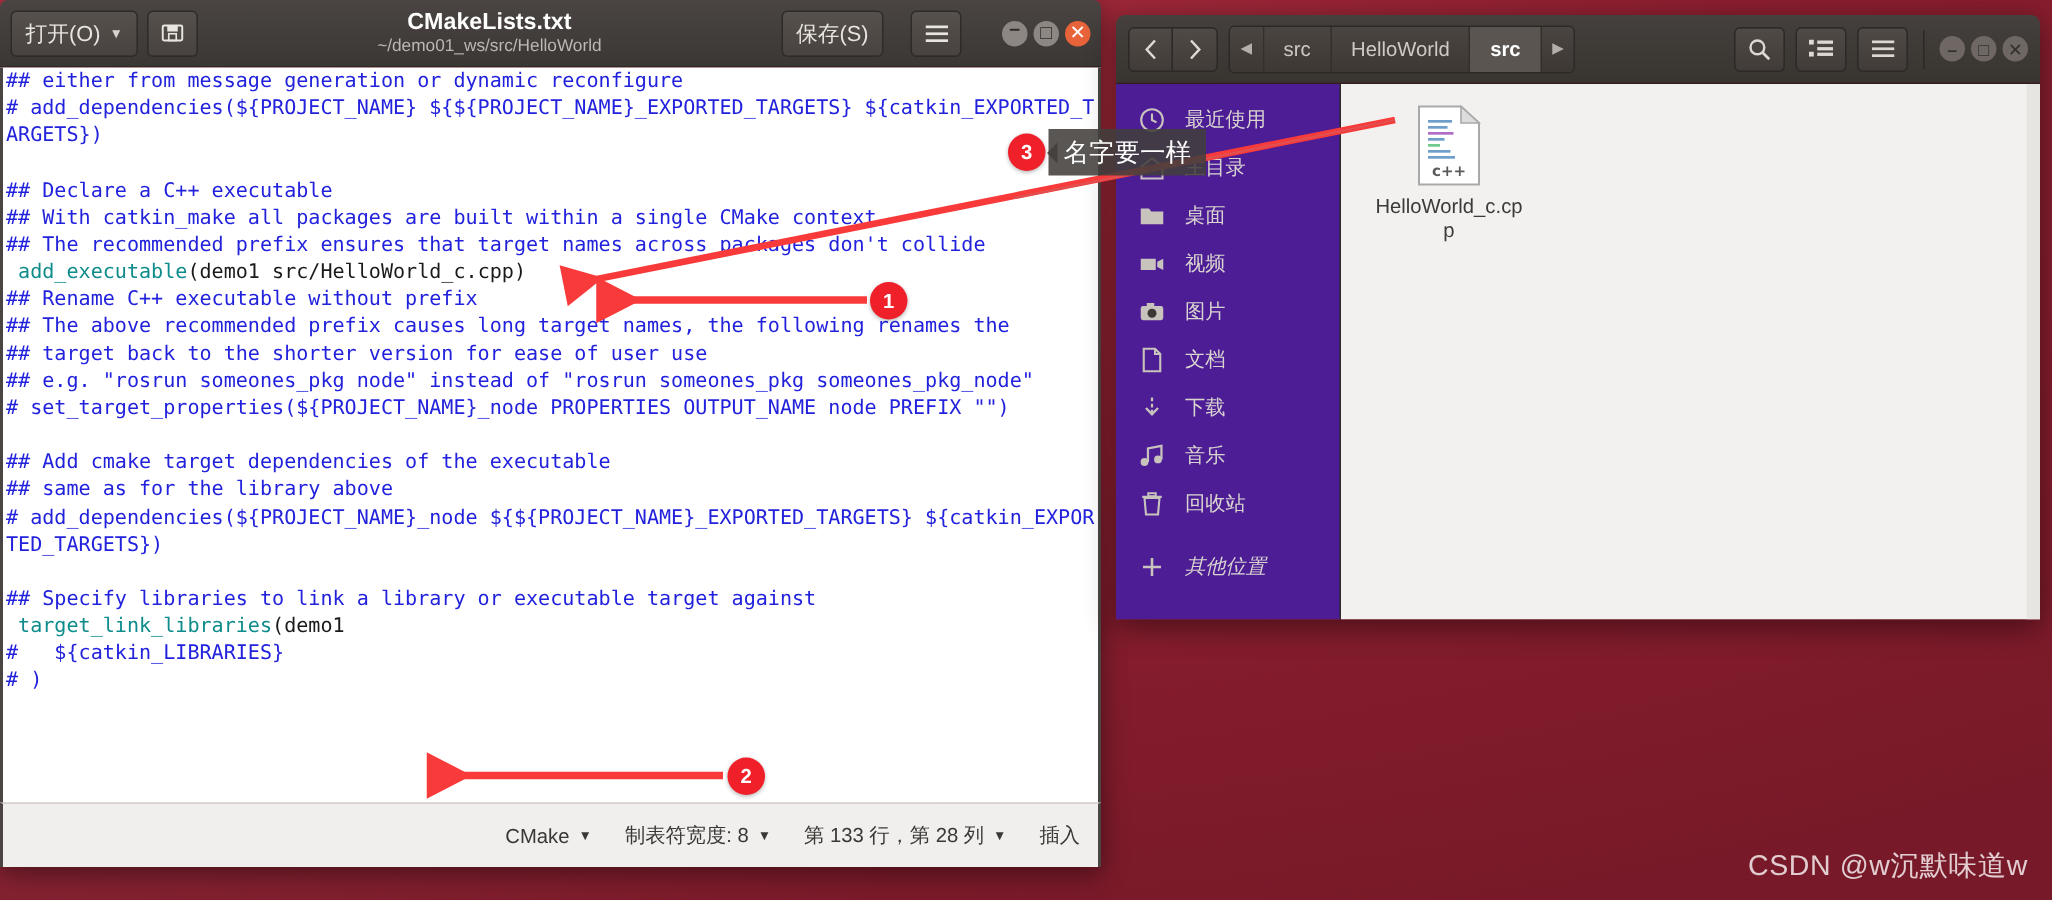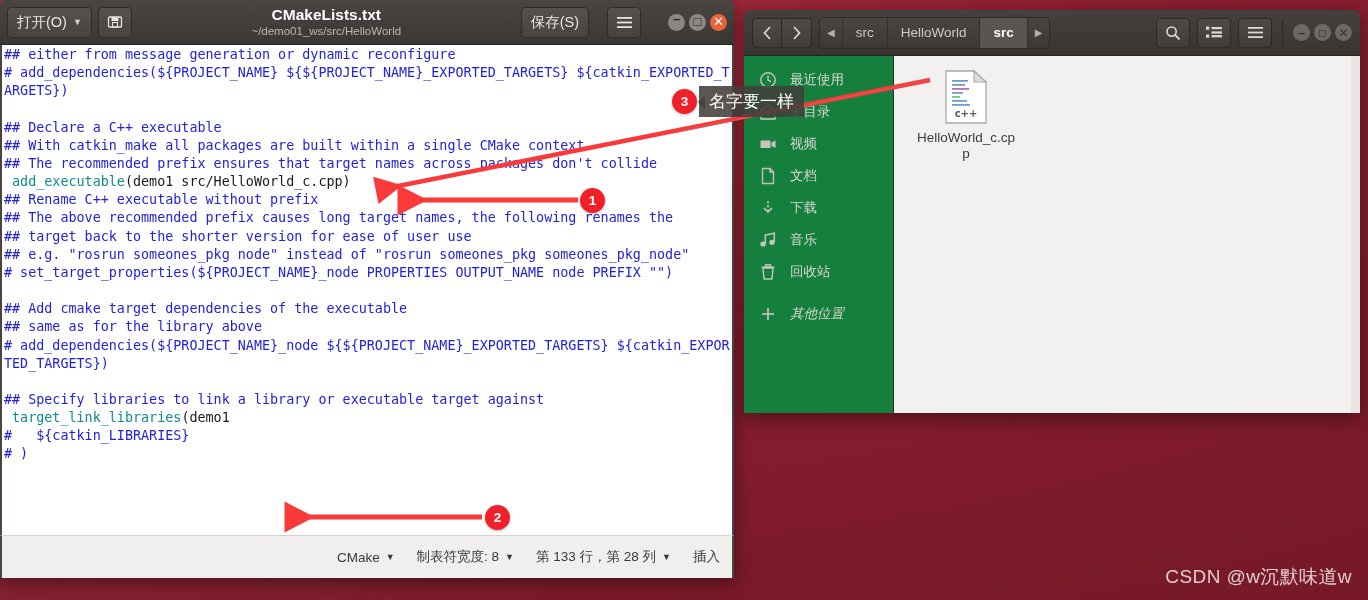--- a/index.html
+++ b/index.html
@@ -83,21 +83,21 @@
   .crumb:last-child{border-right:none;}
   .n-spacer{flex:1;}
   .nbtn.sq{border-radius:4px;}
   .n-sep{width:1px;height:26px;background:#2b2825;margin:0 3px;}
   .n-wctl{display:flex;gap:4px;align-items:center;}
   .nwc{width:17px;height:17px;border-radius:50%;background:#6e6763;
     display:flex;align-items:center;justify-content:center;color:#35312e;
     font-size:12px;font-weight:bold;cursor:pointer;}
 
   .n-body{display:flex;height:357px;}
-  .n-side{width:150px;background:#15803d;padding-top:8px;box-sizing:border-box;
+  .n-side{width:150px;background:#4c1d95;padding-top:8px;box-sizing:border-box;
     border-right:1px solid #2e2b28;}
   .sitem{display:flex;align-items:center;gap:13px;height:32px;padding-left:15px;
     color:#d9d4cf;font-size:13.5px;cursor:pointer;box-sizing:border-box;}
   .sitem .ico{width:18px;display:flex;align-items:center;justify-content:center;color:#c9c3be;}
   .n-main{flex:1;background:#f2f1ef;position:relative;padding:14px 0 0 0;box-sizing:border-box;}
   .fileitem{width:104px;margin-left:20px;text-align:center;cursor:pointer;}
   .fname{font-size:13.5px;color:#3b3b3b;line-height:16px;margin-top:6px;word-break:break-all;}
   .fileicon{width:44px;height:54px;margin:0 auto;position:relative;}
   .n-scroll{position:absolute;right:0;top:0;width:9px;height:100%;background:#e7e5e2;}
 
@@ -256,25 +256,43 @@
           <span class="ico">
             <svg width="18" height="18" viewBox="0 0 18 18">
               <path d="M2,8 L9,2.5 L16,8 V16 H2 Z" fill="none" stroke="#c9c3be" stroke-width="1.4"></path>
             </svg>
           </span>
           <span>主目录</span>
         </div>
         <div class="sitem">
           <span class="ico">
             <svg width="18" height="18" viewBox="0 0 18 18">
+              <path d="M1.5,4 H7 L8.5,6 H16.5 V14.5 H1.5 Z" fill="#c9c3be"></path>
+            </svg>
+          </span>
+          <span>桌面</span>
+        </div>
+        <div class="sitem">
+          <span class="ico">
+            <svg width="18" height="18" viewBox="0 0 18 18">
               <rect x="1.5" y="5.5" width="10" height="7.5" fill="#c9c3be"></rect>
               <polygon points="12.5,7.5 16.5,5.5 16.5,13 12.5,11" fill="#c9c3be"></polygon>
             </svg>
           </span>
           <span>视频</span>
+        </div>
+        <div class="sitem">
+          <span class="ico">
+            <svg width="18" height="18" viewBox="0 0 18 18">
+              <rect x="1.5" y="5" width="15" height="9.5" rx="1.6" fill="#c9c3be"></rect>
+              <circle cx="9" cy="9.8" r="3" fill="#3c3835"></circle>
+              <rect x="5.5" y="3" width="5" height="2.4" fill="#c9c3be"></rect>
+            </svg>
+          </span>
+          <span>图片</span>
         </div>
         <div class="sitem">
           <span class="ico">
             <svg width="18" height="18" viewBox="0 0 18 18">
               <path d="M3.5,1.5 H11 L14.5,5 V16.5 H3.5 Z" fill="none" stroke="#c9c3be" stroke-width="1.4"></path>
               <path d="M11,1.5 V5 H14.5" fill="none" stroke="#c9c3be" stroke-width="1.4"></path>
             </svg>
           </span>
           <span>文档</span>
         </div>

